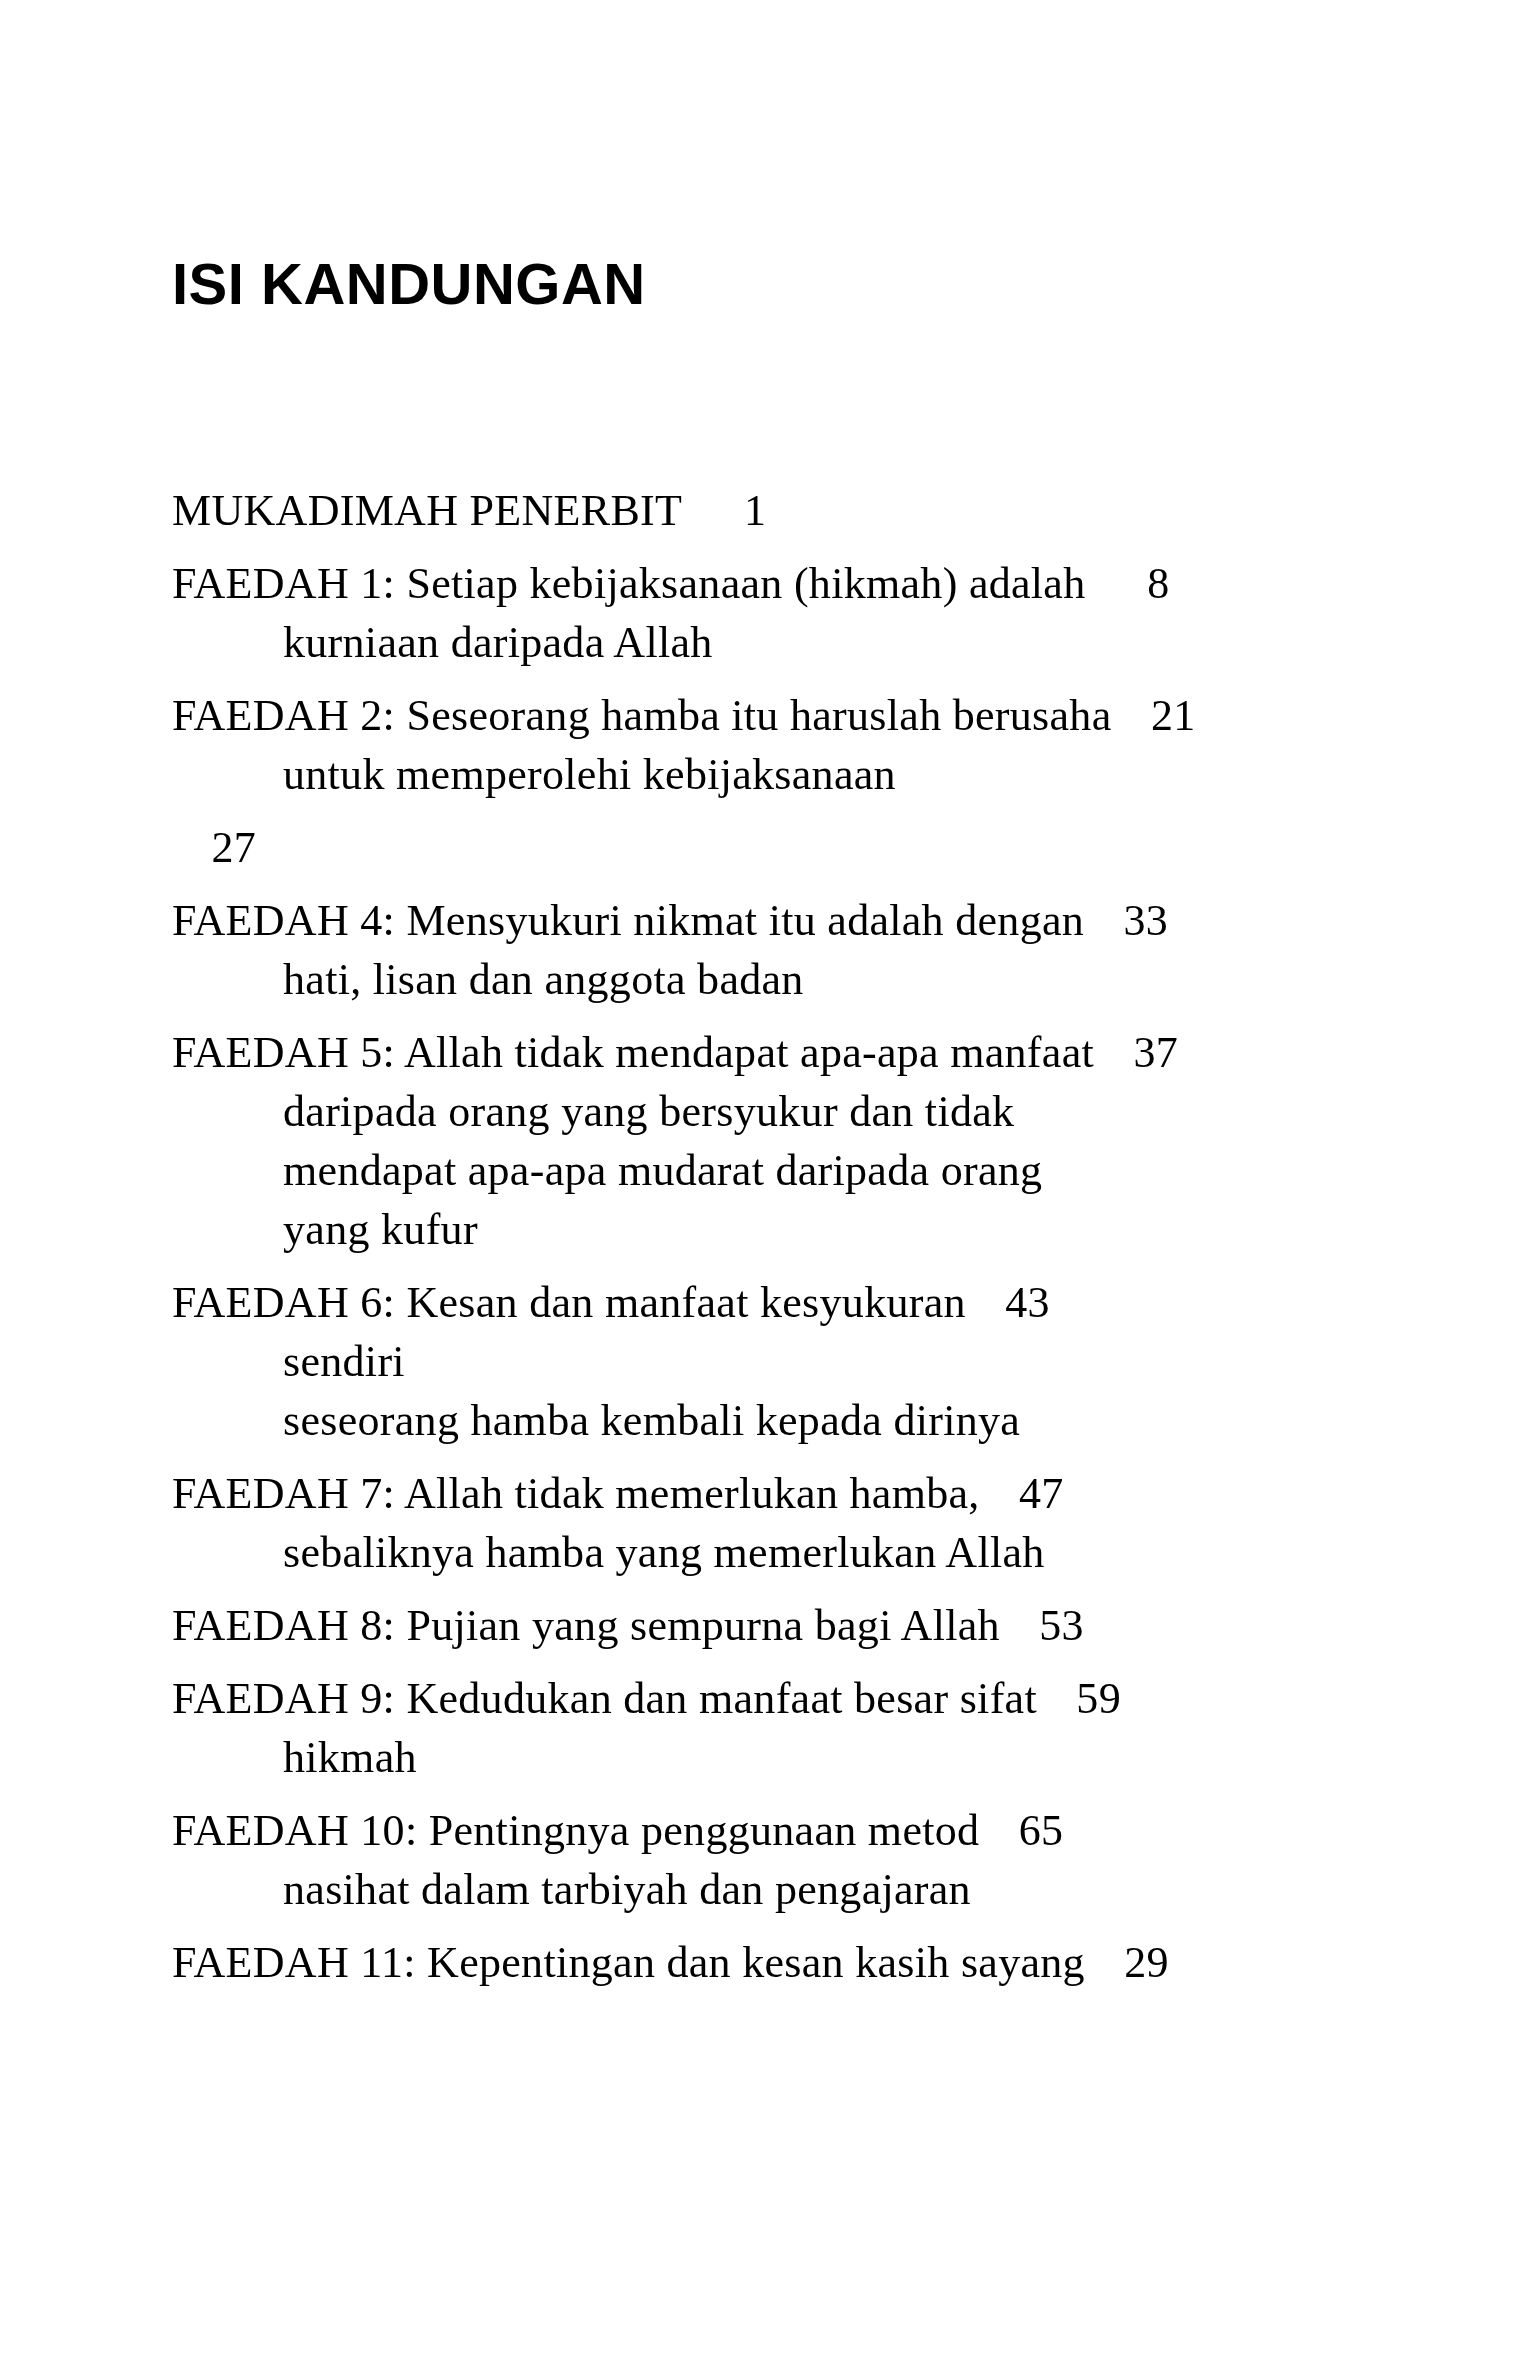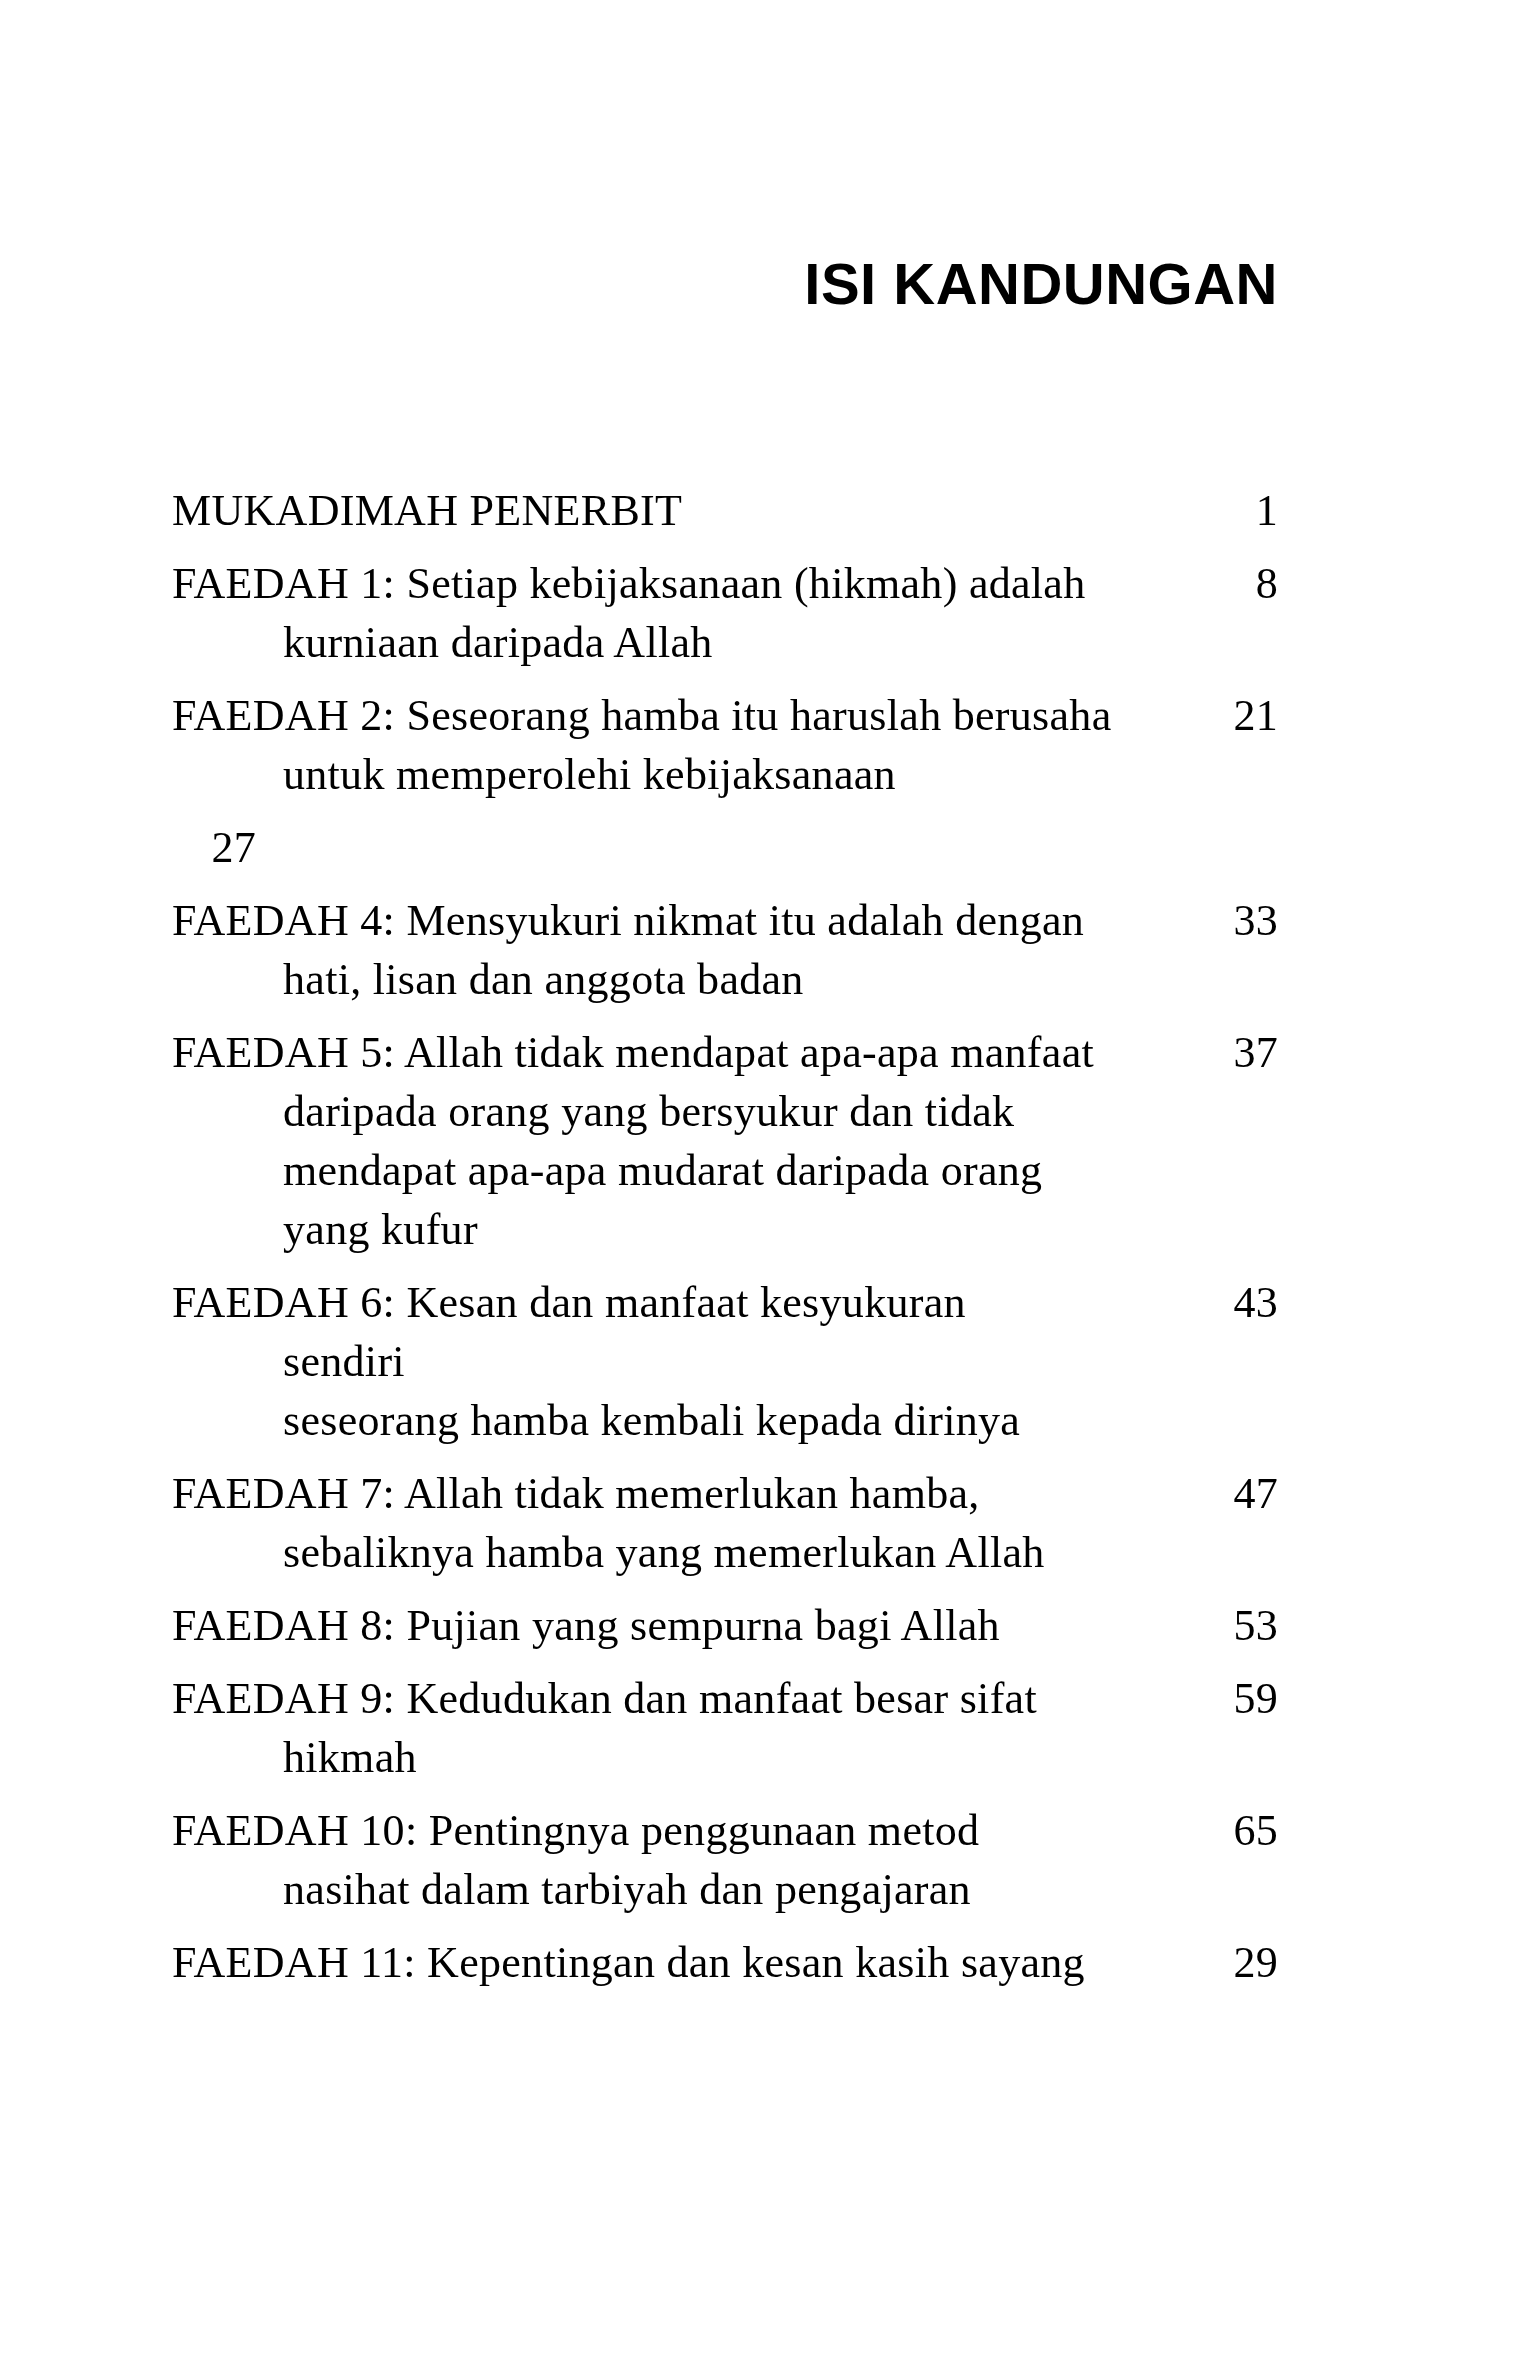--- a/index.html
+++ b/index.html
@@ -15,35 +15,34 @@
     width: 1106px;
     margin-left: 172px;
     padding-top: 250px;
   }
   .page-title {
     font-family: "Liberation Sans", sans-serif;
     font-weight: bold;
     font-size: 58px;
     line-height: 67px;
     letter-spacing: 0.5px;
-    text-align: right;
+    text-align: left;
     color: #000000;
     margin: 0 0 164px 0;
   }
   .toc-list {
     font-size: 44px;
     line-height: 59px;
     letter-spacing: 0.3px;
   }
   .toc-entry {
     margin-bottom: 14px;
   }
   .first-row {
     display: flex;
-    justify-content: space-between;
     align-items: baseline;
   }
   .entry-text {
     white-space: nowrap;
   }
   .page-num {
     min-width: 84px;
     text-align: right;
     white-space: nowrap;
   }

